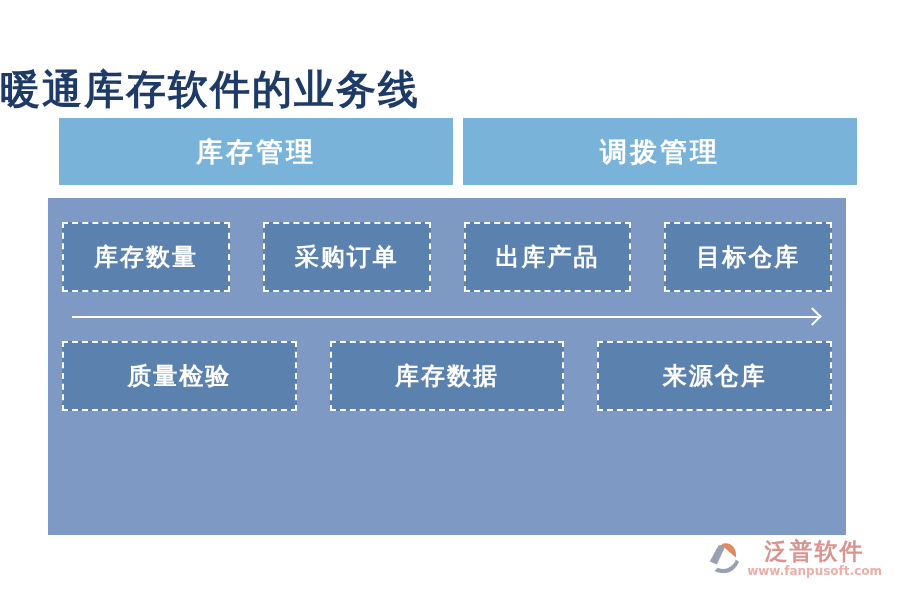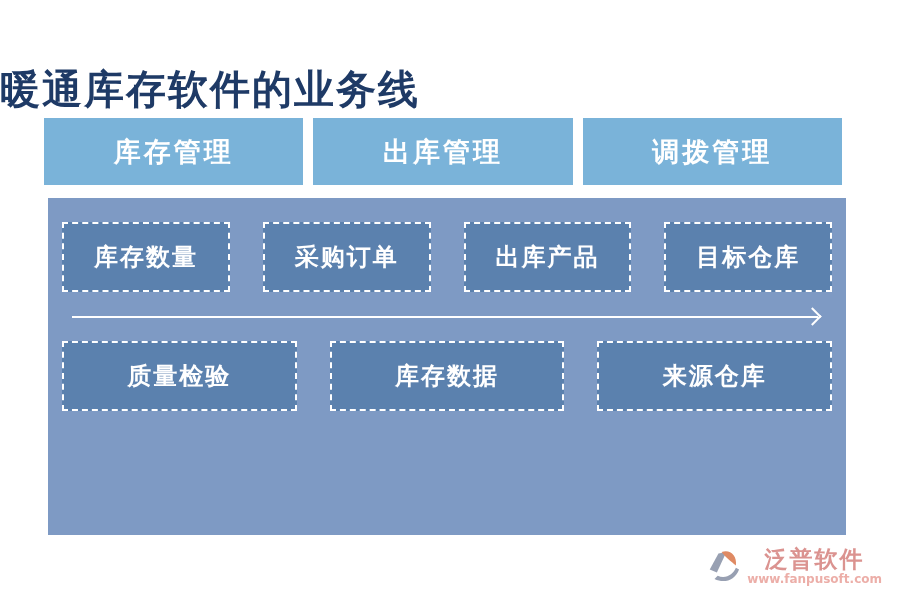--- a/index.html
+++ b/index.html
@@ -9,21 +9,21 @@
   .stage { position: absolute; inset: 0; }
 
   .title {
     position: absolute; top: 62px; left: 0; width: 900px;
     text-align: left;
     font-size: 40px; font-weight: bold; letter-spacing: 2px;
     color: #1e3a66;
   }
 
   .header-row {
-    position: absolute; top: 118px; left: 44px; width: 798px; height: 67px;
+    position: absolute; top: 118px; left: 59px; width: 798px; height: 67px;
     display: flex; gap: 10px;
   }
   .header-cell {
     flex: 1; background: #7ab3d9;
     display: flex; align-items: center; justify-content: center;
     color: #ffffff; font-size: 27px; font-weight: bold; letter-spacing: 3px;
   }
 
   .panel {
     position: absolute; top: 198px; left: 48px; width: 798px; height: 337px;
@@ -45,21 +45,21 @@
     height: 2px; margin-top: -1px; background: #ffffff;
   }
   .arrow-head {
     position: absolute; right: 13px; top: 50%;
     width: 13px; height: 13px; margin-top: -7px;
     border-top: 2px solid #ffffff; border-right: 2px solid #ffffff;
     transform: rotate(45deg); transform-origin: center;
   }
 
   .brand {
-    position: absolute; right: 18px; bottom: 14px;
+    position: absolute; right: 18px; bottom: 22px;
     display: flex; align-items: flex-start; gap: 4px;
   }
   .brand-icon { width: 38px; height: 38px; margin-top: 2px; }
   .brand-text-col { display: flex; flex-direction: column; align-items: center; }
   .brand-name {
     color: #db9390; font-size: 23px; font-weight: bold; letter-spacing: 2px;
     line-height: 26px;
   }
   .brand-url {
     color: #ecaea8; font-size: 12px; font-weight: bold;
@@ -69,21 +69,20 @@
 </style>
 </head>
 <body>
 
 <div class="stage">
 
   <div class="title">暖通库存软件的业务线</div>
 
   <div class="header-row">
     <div class="header-cell">库存管理</div>
-    <div class="header-cell">出库管理</div>
     <div class="header-cell">调拨管理</div>
   </div>
 
   <div class="panel">
 
     <div class="node-row">
       <div class="node">库存数量</div>
       <div class="node">采购订单</div>
       <div class="node">出库产品</div>
       <div class="node">目标仓库</div>

